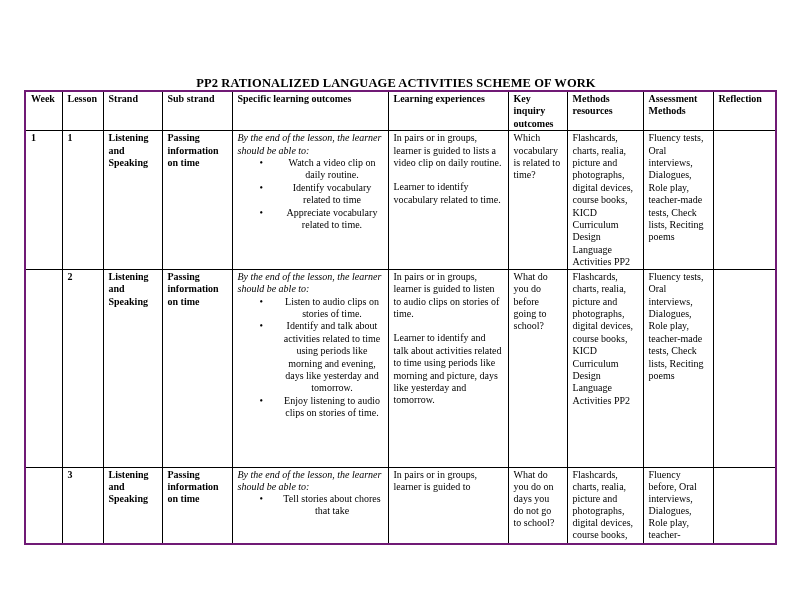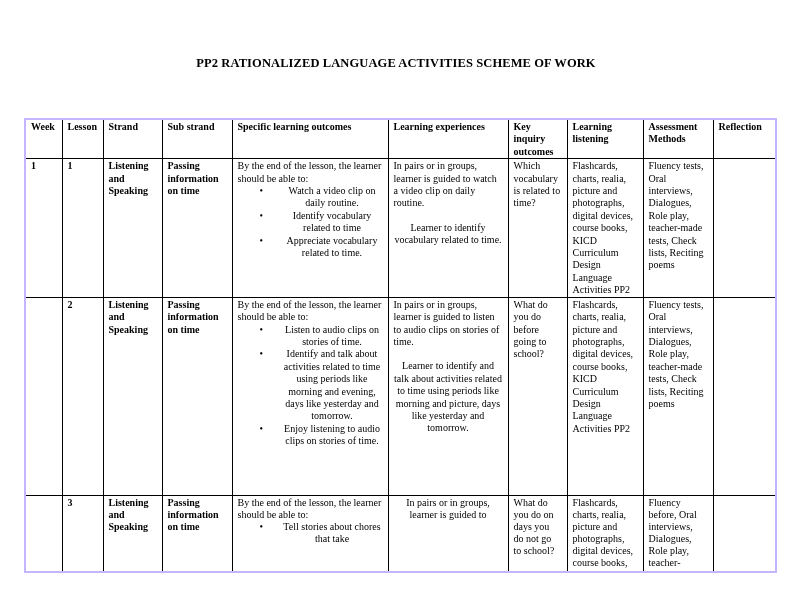--- a/index.html
+++ b/index.html
@@ -7,55 +7,54 @@
   .page {
     width: 792px; height: 612px;
     background: #ffffff;
     position: relative;
     font-family: "Liberation Serif", serif;
     color: #000000;
     overflow: hidden;
   }
   .doc-title {
     position: absolute;
-    top: 56px; left: 0; right: 0;
+    top: 76px; left: 0; right: 0;
     text-align: center;
     font-weight: bold;
     font-size: 12.5px;
     letter-spacing: 0.1px;
   }
   table.sow {
     position: absolute;
     left: 24px; top: 90px;
     width: 751px;
     border-collapse: collapse;
     table-layout: fixed;
-    border: 2px solid #c4b5fd;
-    margin-top: 28px;
+    border: 2px solid #701a75;
   }
   table.sow th, table.sow td {
     border: 1px solid #000;
     vertical-align: top;
     text-align: left;
     padding: 1px 5px 0 5px;
     font-size: 10px;
     line-height: 12.4px;
     word-wrap: break-word;
     overflow: hidden;
   }
   table.sow th { font-weight: bold; }
   td.b { font-weight: bold; }
   tr.hdr  { height: 36px; }
   tr.r1   { height: 136px; }
   tr.r2   { height: 198px; }
   tr.r3   { height: 77px; }
   tr.r3 td { line-height: 12px; }
   .cell p { margin: 0 0 12px 0; }
-  .cell p:last-child { margin: 0; text-align: center; }
-  p.intro { margin: 0 0 0 0; }
+  .cell p:last-child { margin: 0; }
+  p.intro { margin: 0 0 0 0; font-style: italic; }
   ul.bullets {
     margin: 0;
     padding: 0 0 0 22px;
     list-style: none;
     text-align: center;
   }
   ul.bullets li {
     position: relative;
     padding-left: 22px;
   }
@@ -88,21 +87,21 @@
     </colgroup>
     <thead>
       <tr class="hdr">
         <th>Week</th>
         <th>Lesson</th>
         <th>Strand</th>
         <th>Sub strand</th>
         <th>Specific learning outcomes</th>
         <th>Learning experiences</th>
         <th>Key inquiry outcomes</th>
-        <th>Learning listening</th>
+        <th>Methods resources</th>
         <th>Assessment Methods</th>
         <th>Reflection</th>
       </tr>
     </thead>
     <tbody>
 
       <tr class="r1">
         <td class="b">1</td>
         <td class="b">1</td>
         <td class="b">Listening and Speaking</td>
@@ -112,21 +111,21 @@
             <p class="intro">By the end of the lesson, the learner should be able to:</p>
             <ul class="bullets">
               <li>Watch a video clip on daily routine.</li>
               <li>Identify vocabulary related to time</li>
               <li>Appreciate vocabulary related to time.</li>
             </ul>
           </div>
         </td>
         <td>
           <div class="cell">
-            <p>In pairs or in groups, learner is guided to watch a video clip on daily routine.</p>
+            <p>In pairs or in groups, learner is guided to lists a video clip on daily routine.</p>
             <p>Learner to identify vocabulary related to time.</p>
           </div>
         </td>
         <td>Which vocabulary is related to time?</td>
         <td>Flashcards, charts, realia, picture and photographs, digital devices, course books, KICD Curriculum Design Language Activities PP2</td>
         <td>Fluency tests, Oral interviews, Dialogues, Role play, teacher-made tests, Check lists, Reciting poems</td>
         <td></td>
       </tr>
 
       <tr class="r2">

